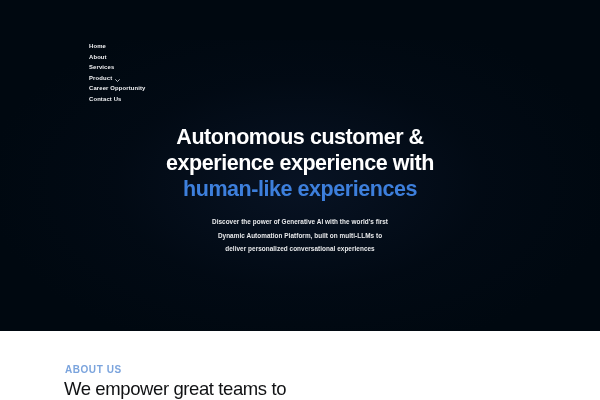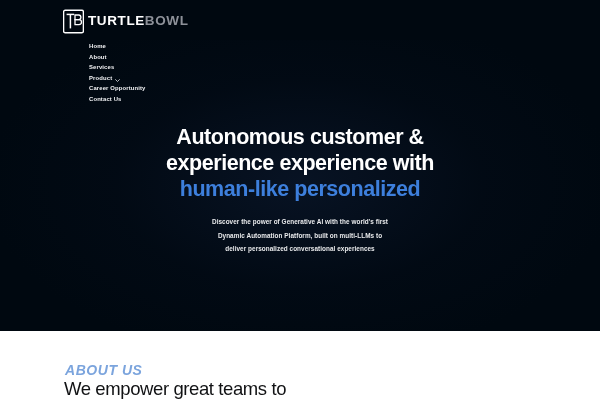--- a/index.html
+++ b/index.html
@@ -140,26 +140,25 @@
     top: 331px;
     width: 600px;
     height: 69px;
     background: #ffffff;
   }
   .about-eyebrow {
     position: absolute;
     left: 65px;
     top: 34px;
     color: #7ba4dd;
-    font-size: 14px;
+    font-size: 10px;
     font-weight: 700;
     letter-spacing: 0.55px;
     line-height: 10px;
     white-space: nowrap;
-    font-style: italic;
   }
   .about-title {
     position: absolute;
     left: 64px;
     top: 46px;
     color: #111214;
     font-size: 18.5px;
     font-weight: 400;
     letter-spacing: -0.4px;
     line-height: 23px;
@@ -167,35 +166,20 @@
   }
 </style>
 </head>
 <body>
 
 <div id="page">
 
   <div class="hero">
     <div class="hero-glow"></div>
 
-    <div class="logo">
-      <span class="logo-mark">
-        <svg class="logo-mark" viewBox="0 0 21 25" xmlns="http://www.w3.org/2000/svg">
-          <path d="M2.2 1.2 H18.8 A1.6 1.6 0 0 1 20.4 2.8 V22.2 A1.6 1.6 0 0 1 18.8 23.8 H2.2 A1.6 1.6 0 0 1 0.6 22.2 V2.8 A1.6 1.6 0 0 1 2.2 1.2 Z" fill="none" stroke="#ffffff" stroke-width="1.4"></path>
-          <path d="M3.6 5.4 H11.2" fill="none" stroke="#ffffff" stroke-width="1.5"></path>
-          <path d="M7.4 5.4 V19.4" fill="none" stroke="#ffffff" stroke-width="1.5"></path>
-          <path d="M12.0 6.0 H15.6 A2.3 2.3 0 0 1 15.6 10.6 H12.0 Z" fill="none" stroke="#ffffff" stroke-width="1.3"></path>
-          <path d="M12.0 10.6 H16.0 A2.5 2.5 0 0 1 16.0 15.6 H12.0 Z" fill="none" stroke="#ffffff" stroke-width="1.3"></path>
-        </svg>
-      </span>
-      <span class="logo-word">
-        <span class="w1">TURTLE</span>
-          <span class="w2">BOWL</span>
-      </span>
-    </div>
 
     <nav class="nav">
       <div class="nav-item">
         <span>Home</span>
       </div>
       <div class="nav-item">
         <span>About</span>
       </div>
       <div class="nav-item">
         <span>Services</span>
@@ -212,21 +196,21 @@
         <span>Career Opportunity</span>
       </div>
       <div class="nav-item">
         <span>Contact Us</span>
       </div>
     </nav>
 
     <h1 class="headline">
       <span>Autonomous customer &amp;</span><br>
       <span>experience experience with</span><br>
-      <span class="accent">human-like personalized</span>
+      <span class="accent">human-like experiences</span>
     </h1>
 
     <p class="subcopy">
       <span>Discover the power of Generative AI with the world's first</span><br>
       <span>Dynamic Automation Platform, built on multi-LLMs to</span><br>
       <span>deliver personalized conversational experiences</span>
     </p>
   </div>
 
   <div class="about">

